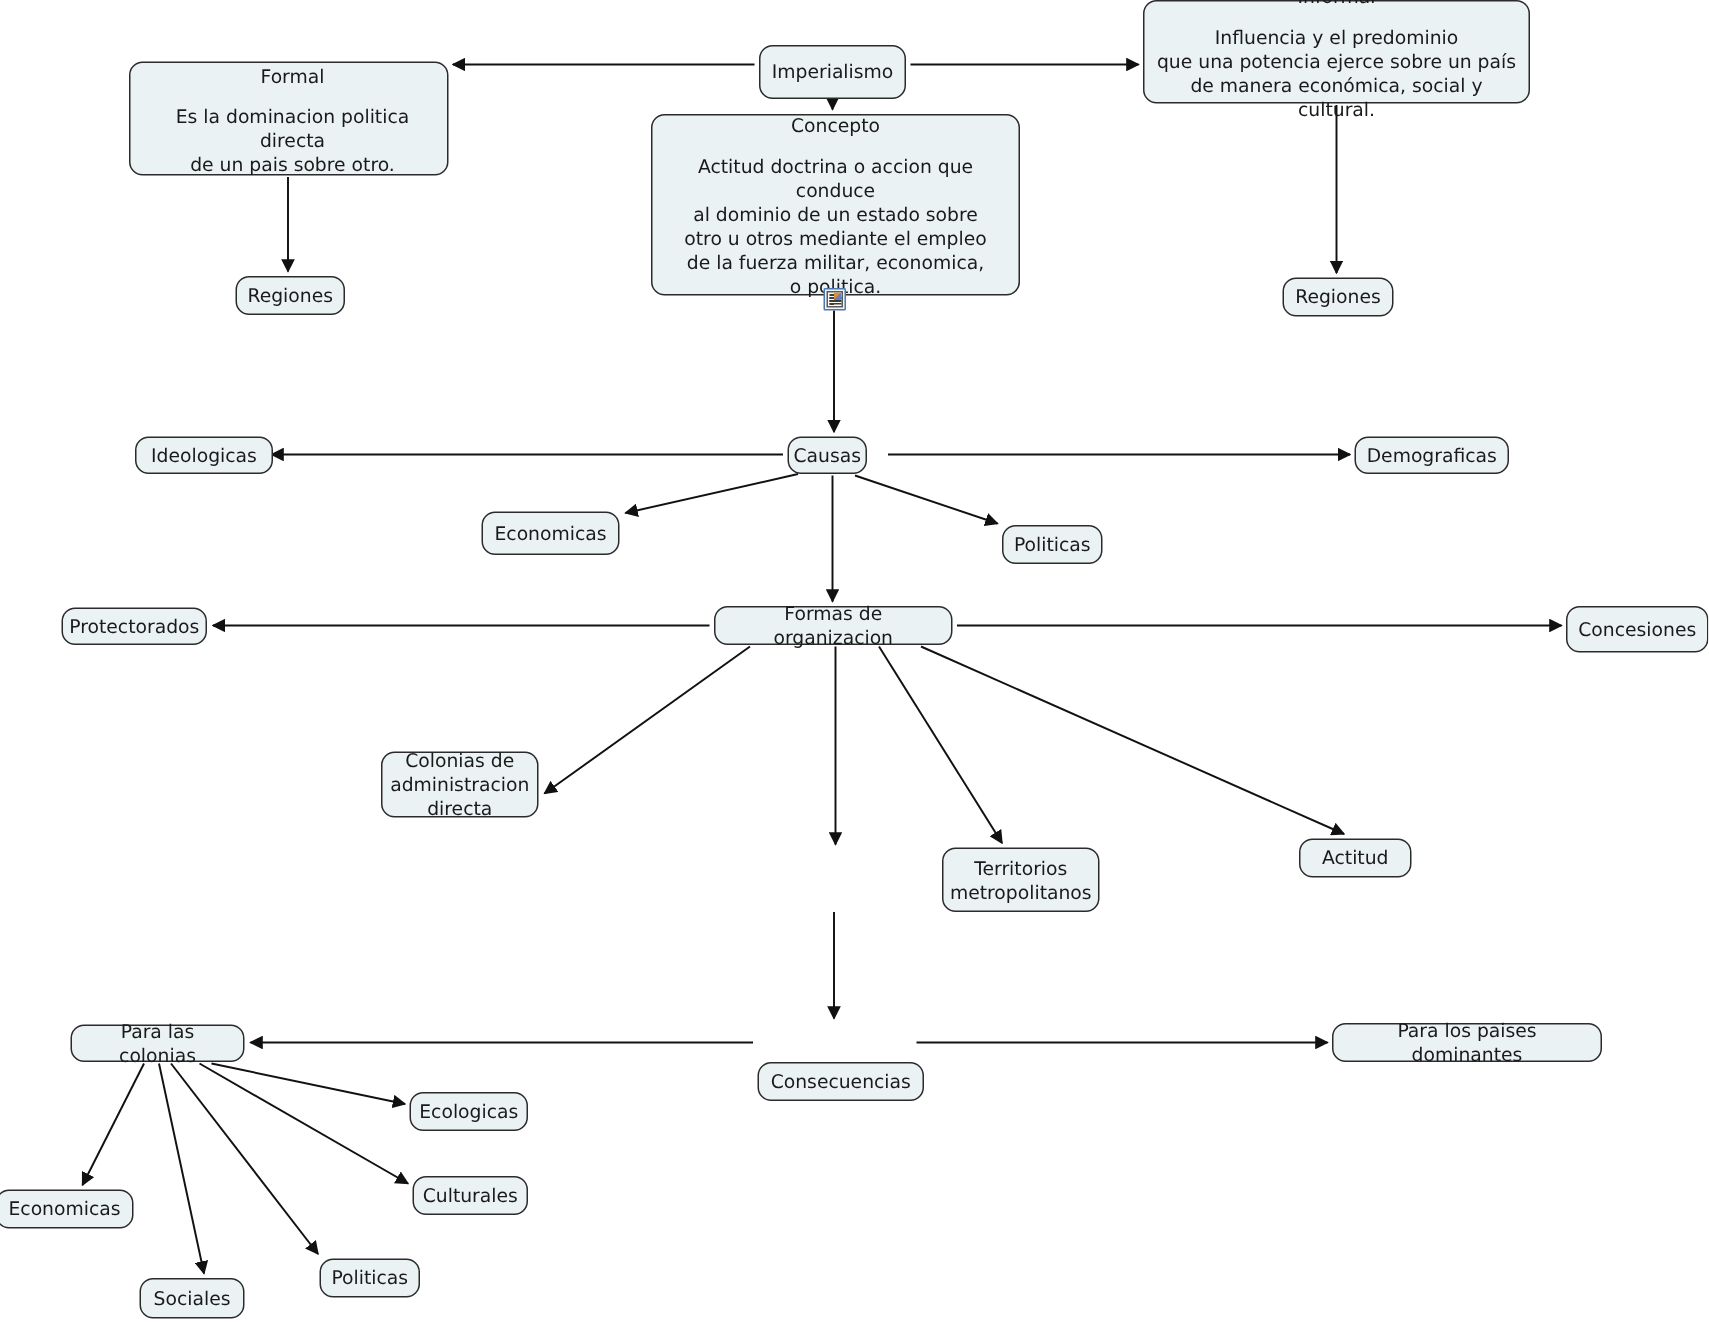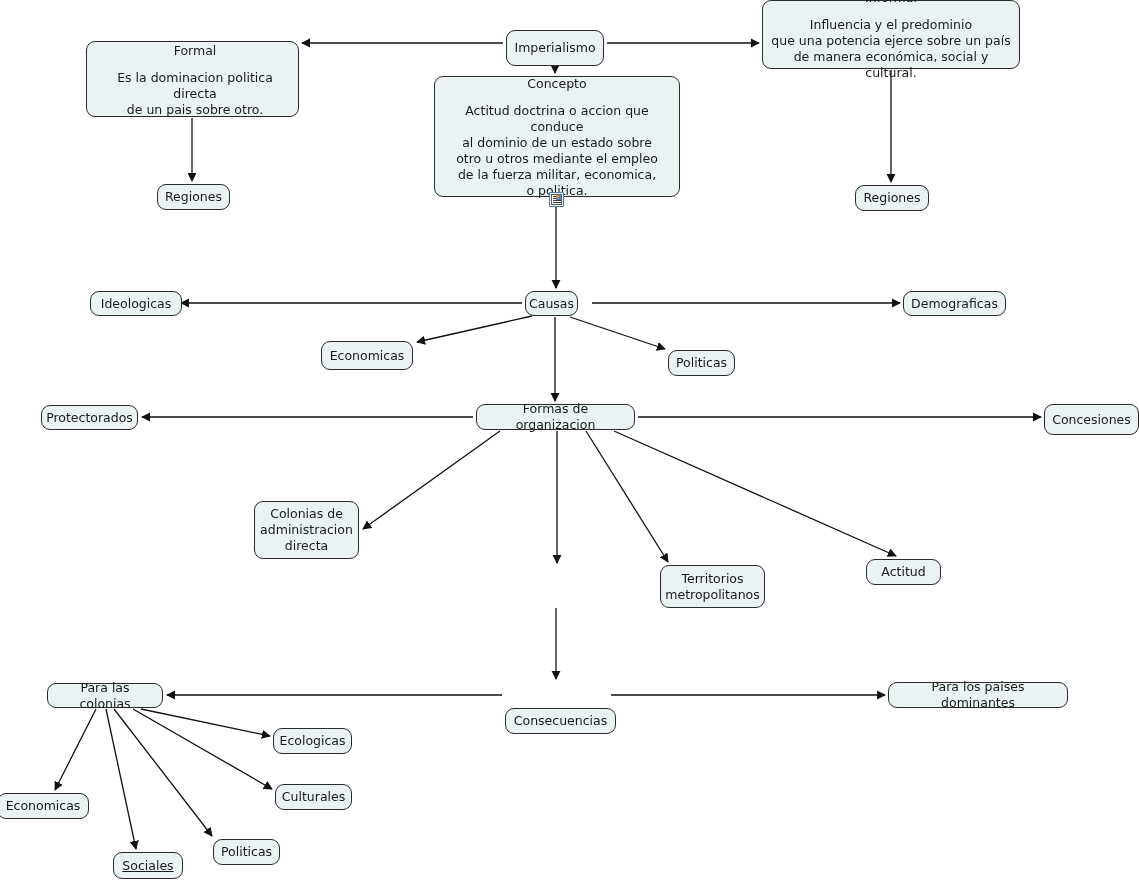--- a/index.html
+++ b/index.html
@@ -156,33 +156,33 @@
       <div class="node" style="left: 157px; top: 184px; width: 73px; height: 26px;"><span class="title">Regiones</span></div>
       <div class="node" style="left: 855px; top: 185px; width: 74px; height: 26px;"><span class="title">Regiones</span></div>
       <div class="node" style="left: 525px; top: 291px; width: 53px; height: 25px;"><span class="title">Causas</span></div>
       <div class="node" style="left: 90px; top: 291px; width: 92px; height: 25px;"><span class="title">Ideologicas</span></div>
       <div class="node" style="left: 903px; top: 291px; width: 103px; height: 25px;"><span class="title">Demograficas</span></div>
       <div class="node" style="left: 321px; top: 341px; width: 92px; height: 29px;"><span class="title">Economicas</span></div>
       <div class="node" style="left: 668px; top: 350px; width: 67px; height: 26px;"><span class="title">Politicas</span></div>
       <div class="node" style="left: 476px; top: 404px; width: 159px; height: 26px;"><span class="title">Formas de organizacion</span></div>
       <div class="node" style="left: 41px; top: 405px; width: 97px; height: 25px;"><span class="title">Protectorados</span></div>
       <div class="node" style="left: 1044px; top: 404px; width: 95px; height: 31px;"><span class="title">Concesiones</span></div>
-      <div class="node" style="left: 254px; top: 501px; width: 105px; height: 58px; text-align: center;"><span class="title">Colonias de
+      <div class="node" style="left: 254px; top: 501px; width: 105px; height: 44px; text-align: center;"><span class="title">Colonias de
 administracion
 directa</span></div>
-      <div class="node" style="left: 660px; top: 565px; width: 105px; height: 43px;"><span class="title">Territorios
+      <div class="node" style="left: 628px; top: 565px; width: 105px; height: 43px;"><span class="title">Territorios
 metropolitanos</span></div>
       <div class="node" style="left: 866px; top: 559px; width: 75px; height: 26px;"><span class="title">Actitud</span></div>
       <div class="node" style="left: 505px; top: 708px; width: 111px; height: 26px;"><span class="title">Consecuencias</span></div>
       <div class="node" style="left: 47px; top: 683px; width: 116px; height: 25px;"><span class="title">Para las colonias</span></div>
       <div class="node" style="left: 888px; top: 682px; width: 180px; height: 26px;"><span class="title">Para los paises dominantes</span></div>
       <div class="node" style="left: 273px; top: 728px; width: 79px; height: 26px;"><span class="title">Ecologicas</span></div>
       <div class="node" style="left: 275px; top: 784px; width: 77px; height: 26px;"><span class="title">Culturales</span></div>
       <div class="node" style="left: -3px; top: 793px; width: 92px; height: 26px;"><span class="title">Economicas</span></div>
-      <div class="node" style="left: 113px; top: 852px; width: 70px; height: 27px; text-decoration: underline;"><span class="title">Sociales</span></div>
+      <div class="node" style="left: 93px; top: 852px; width: 70px; height: 27px;"><span class="title">Sociales</span></div>
       <div class="node" style="left: 213px; top: 839px; width: 67px; height: 26px;"><span class="title">Politicas</span></div>
     </div>
   <div id="icon-layer">
       <div class="doc-icon" style="left: 549px; top: 192px; width: 15px; height: 15px;">
         <div class="inner">
           <div class="lines"></div>
         </div>
       </div>
     </div>
 </div>

